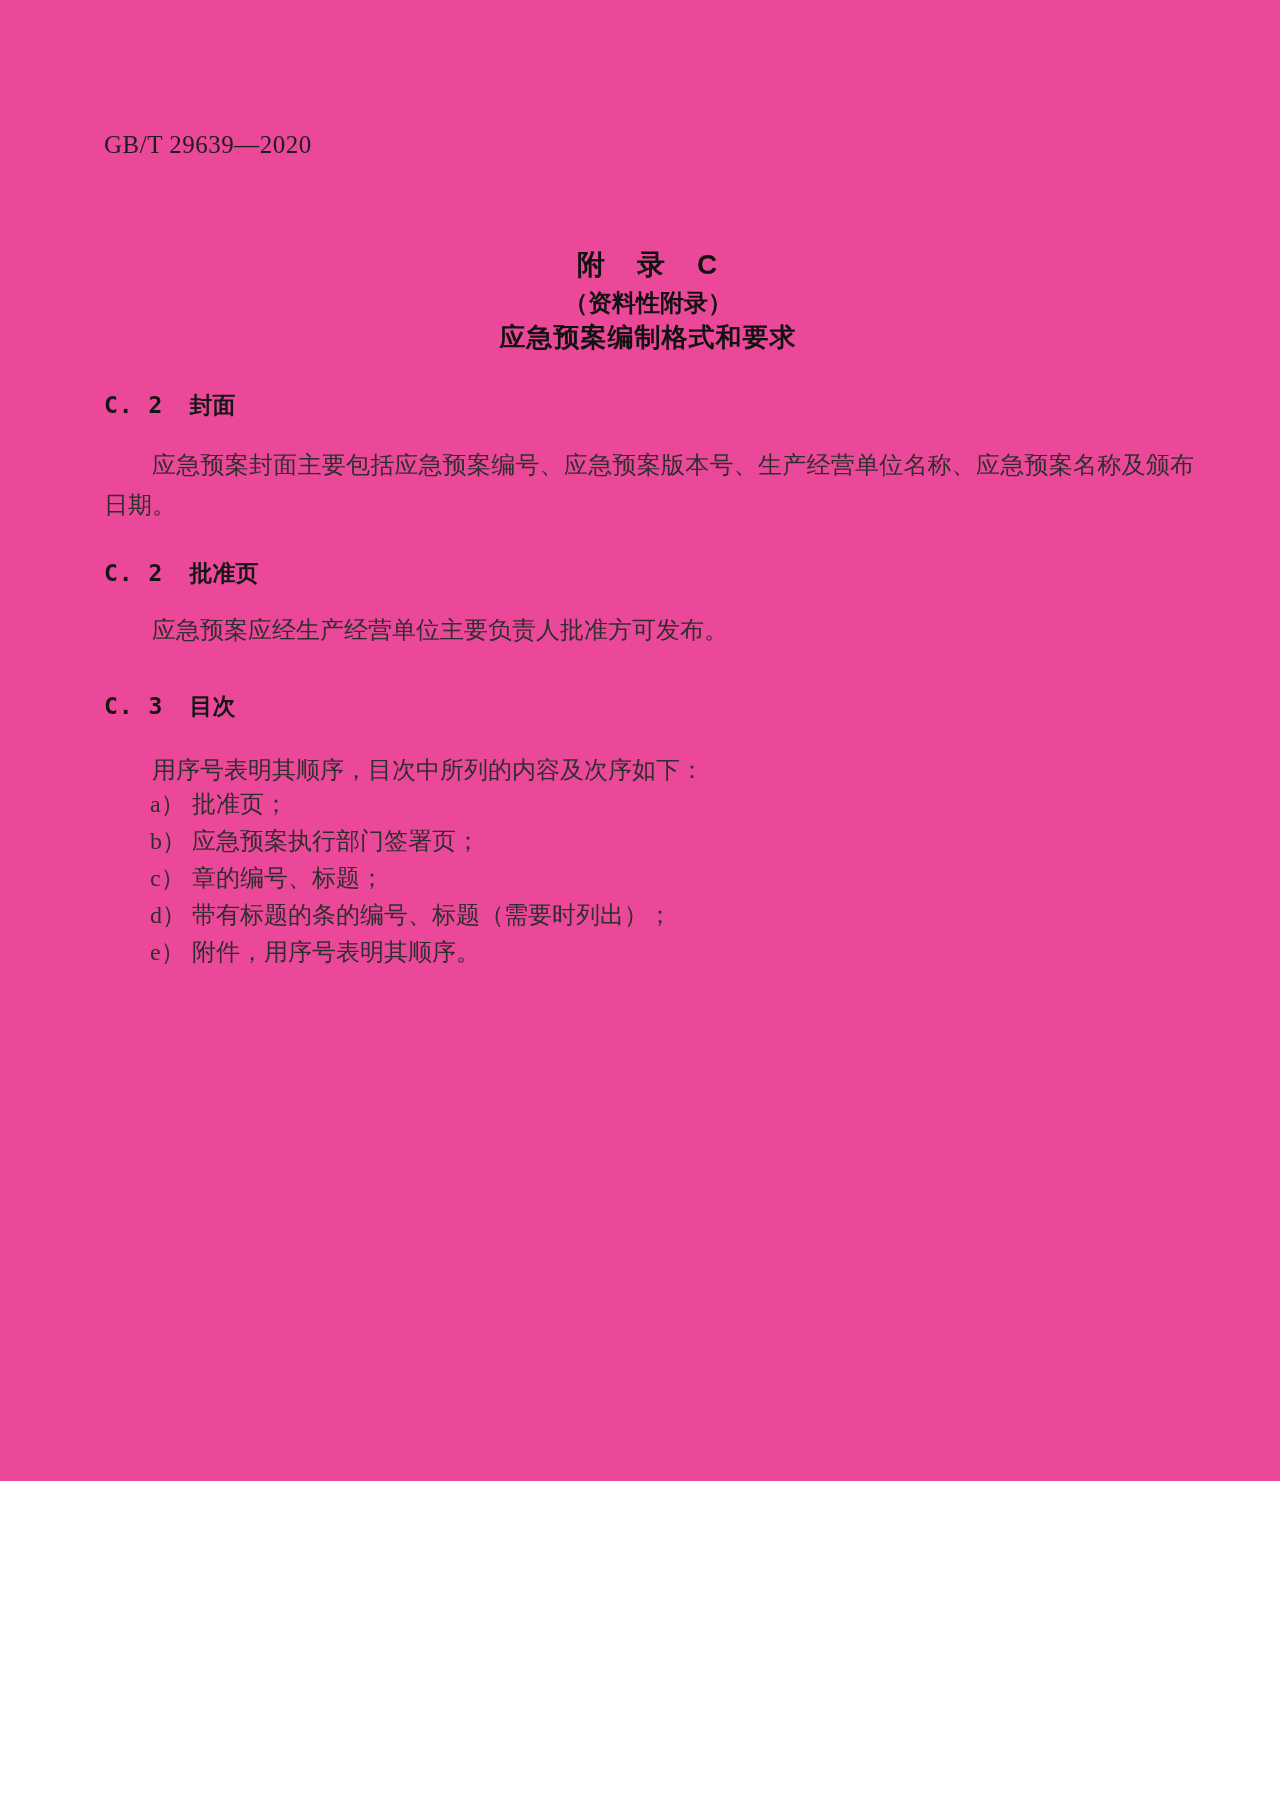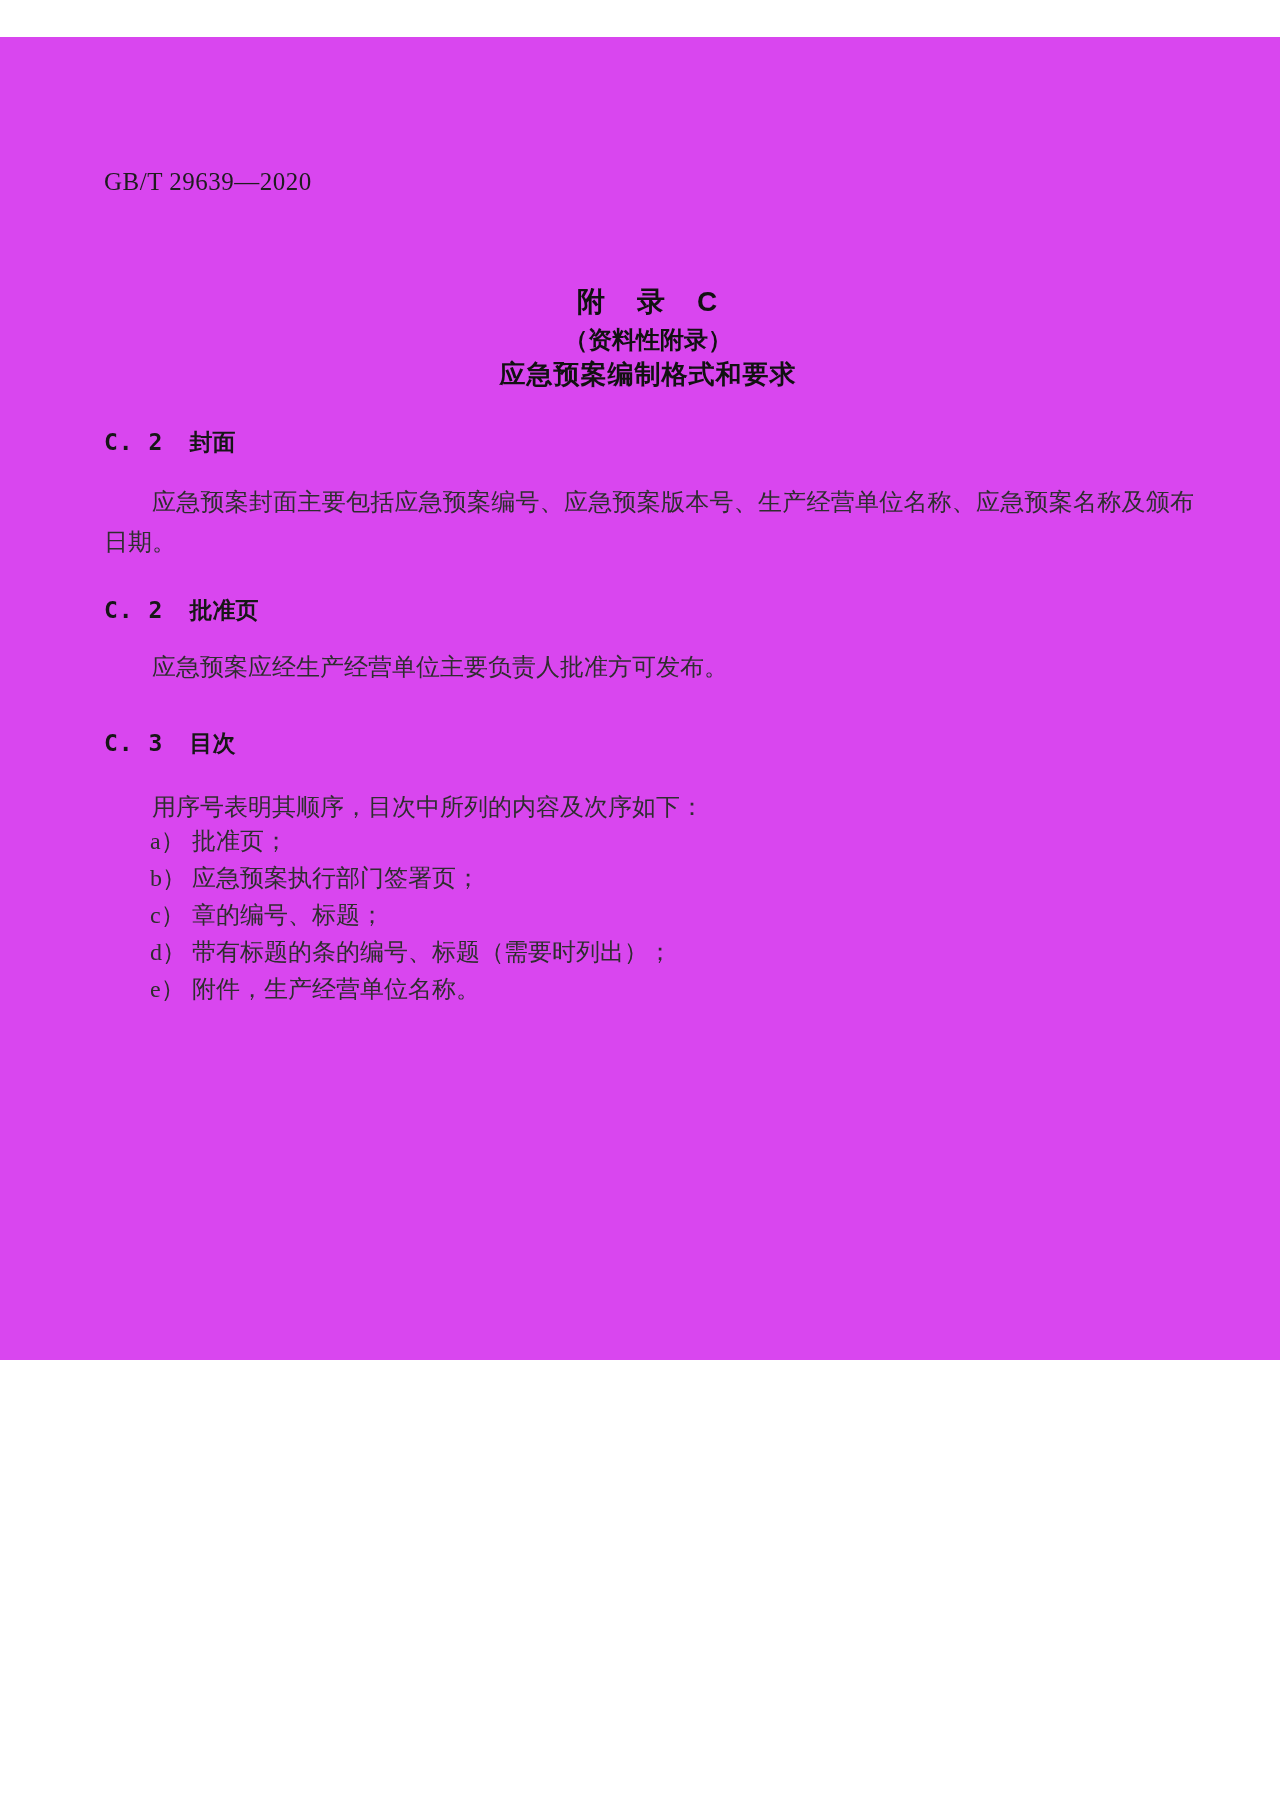--- a/index.html
+++ b/index.html
@@ -1,23 +1,22 @@
 <!DOCTYPE html>
 <html><head>
 <meta charset="utf-8">
 <style>
   html,body{margin:0;padding:0;background:#ffffff;}
   .page{
     position:relative;
-    width:1280px;height:1323px;
-    background:#d946ef;
+    width:1280px;height:1481px;
+    background:#ec4899;
     overflow:hidden;
     font-family:"Liberation Serif","DejaVu Serif",serif;
     color:#2b2b2b;
-    margin-top:37px;
   }
   .header-code{
     position:absolute;left:104px;top:131px;
     font-size:25px;letter-spacing:.5px;color:#1d1d1d;
     font-family:"Liberation Serif","DejaVu Serif",serif;
   }
   .title-line{
     position:absolute;left:0;width:100%;text-align:center;
     font-family:"Liberation Sans","DejaVu Sans",sans-serif;
     font-weight:bold;color:#111;padding-left:8px;
@@ -114,21 +113,21 @@
     <div class="toc-item">
       <span class="marker">c）</span>
       <span>章的编号、标题；</span>
     </div>
     <div class="toc-item">
       <span class="marker">d）</span>
       <span>带有标题的条的编号、标题（需要时列出）；</span>
     </div>
     <div class="toc-item">
       <span class="marker">e）</span>
-      <span>附件，生产经营单位名称。</span>
+      <span>附件，用序号表明其顺序。</span>
     </div>
   </div>
 
   <div class="page-number">10</div>
 
   <div class="watermark">
     <svg class="wm-logo" width="56" height="48" viewBox="0 0 56 48">
 
       <g fill="#fbfbfb" stroke="#d2d2d2" stroke-width="1.6">
         <ellipse cx="15" cy="14" rx="11.5" ry="9.5"></ellipse>

